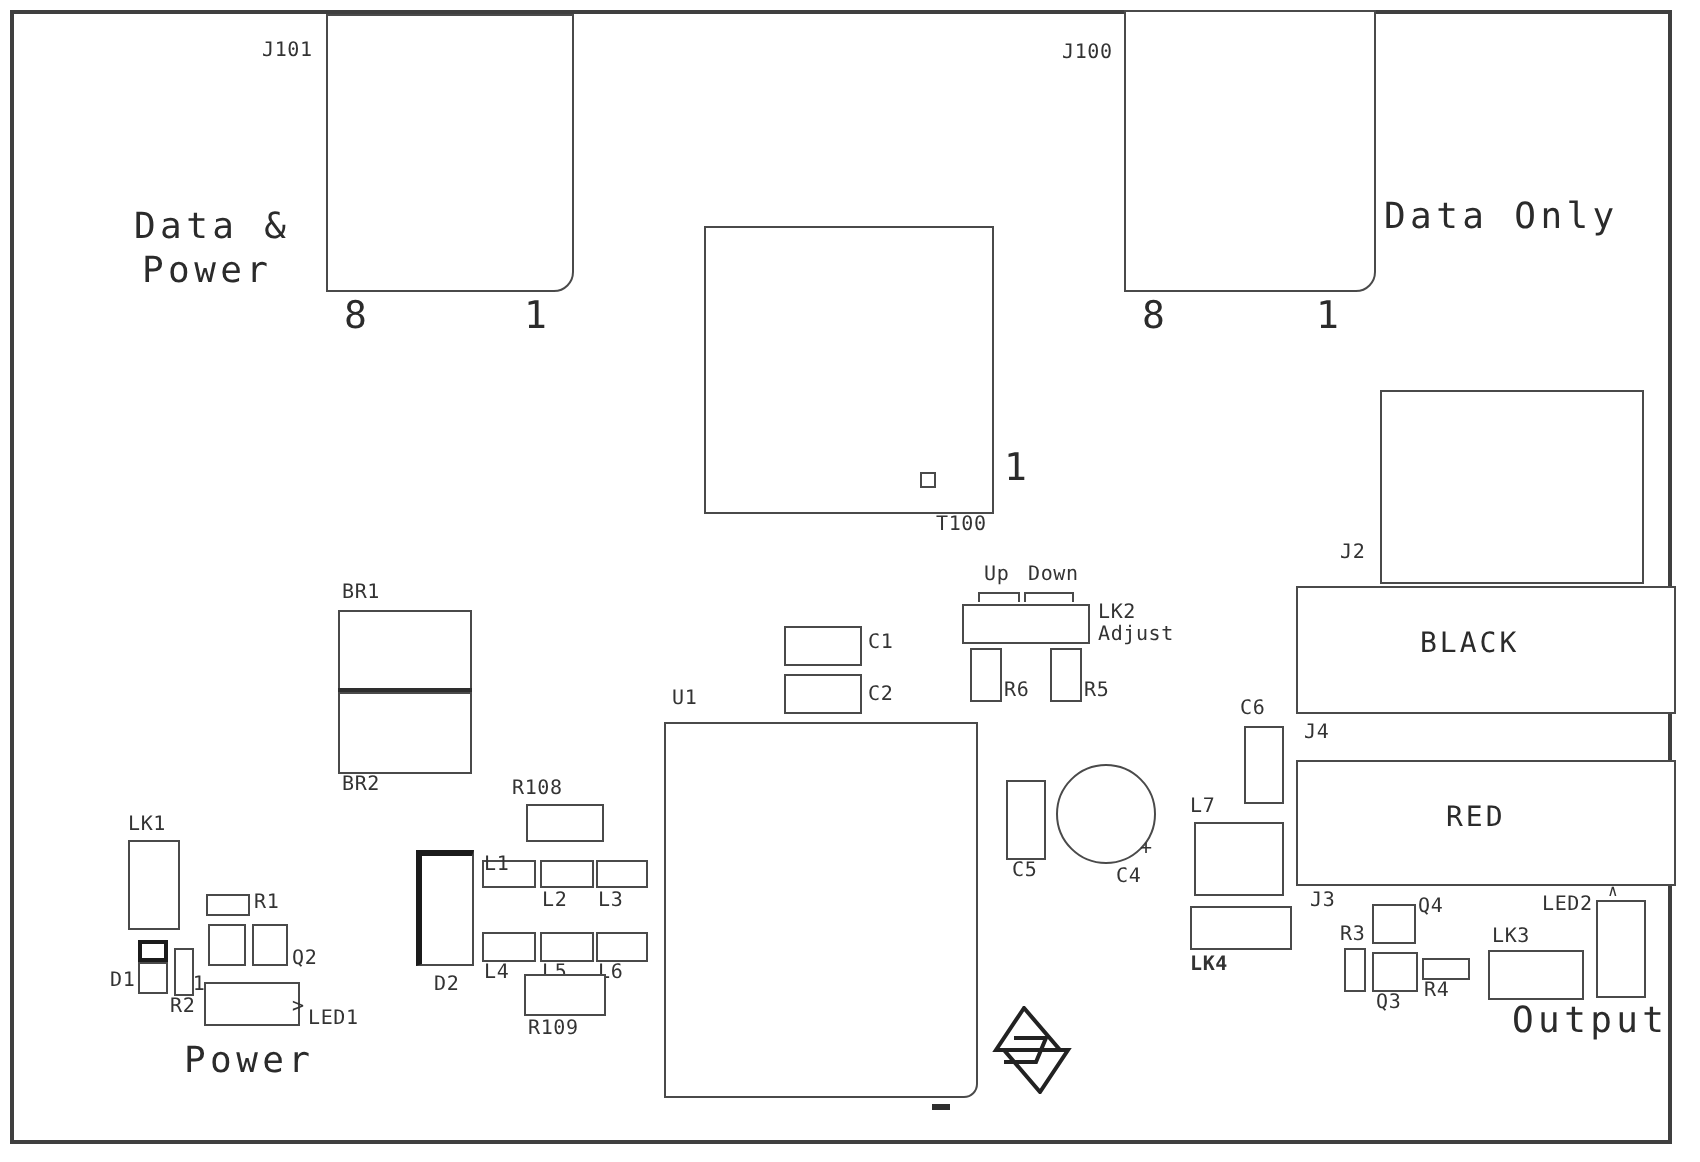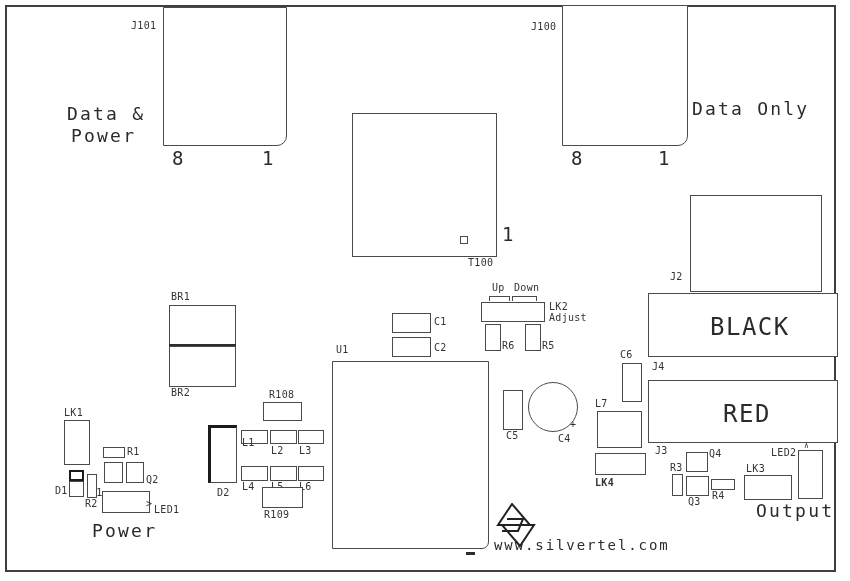--- a/index.html
+++ b/index.html
@@ -15,21 +15,21 @@
   .thick-top{border-top:3px solid #1b1b1b;}
   .thick-all{border:2.5px solid #1b1b1b;}
   .fill{background:#2e2e2e;border:none;}
   .bracket{border:1.2px solid #4a4a4a;border-bottom:none;background:transparent;}
   .lbl{position:absolute;line-height:1;white-space:pre;color:#2b2b2b;}
   .ref{font-size:10px;letter-spacing:0.3px;color:#333;}
   .mark{font-size:8px;color:#333;}
   .pin{font-size:19px;letter-spacing:1px;}
   .pin-big{font-size:19px;}
   .section{font-size:18px;letter-spacing:2.2px;}
-  .conn{font-size:24px;letter-spacing:1.5px;}
+  .conn{font-size:14px;letter-spacing:1.5px;}
   .brand-name{position:absolute;left:538px;top:500px;font-size:20px;letter-spacing:3px;line-height:1;}
   .brand-board{position:absolute;left:537px;top:519px;font-size:17px;letter-spacing:2.5px;line-height:1;}
   .brand-url{position:absolute;left:494px;top:538px;font-size:14px;letter-spacing:1.9px;line-height:1;}
   .logo{position:absolute;left:496px;top:503px;width:40px;height:44px;}
 </style>
 </head>
 <body>
 
 <div class="screen">
   <div class="board-outline"></div>
@@ -66,23 +66,23 @@
       <div class="lbl ref" style="left: 549px; top: 302px; text-align: right;">LK2</div>
       <div class="lbl ref" style="left: 549px; top: 313px;">Adjust</div>
       <div class="box" style="left: 485px; top: 324px; width: 16px; height: 27px;"></div>
       <div class="lbl ref" style="left: 502px; top: 341px;">R6</div>
       <div class="box" style="left: 525px; top: 324px; width: 16px; height: 27px;"></div>
       <div class="lbl ref" style="left: 542px; top: 341px;">R5</div>
       <div class="box corner-br-sm" style="left: 332px; top: 361px; width: 157px; height: 188px;"></div>
       <div class="lbl ref" style="left: 336px; top: 345px;">U1</div>
       <div class="box fill" style="left: 466px; top: 552px; width: 9px; height: 3px;"></div>
       <div class="box" style="left: 263px; top: 402px; width: 39px; height: 19px;"></div>
-      <div class="lbl ref" style="left: 269px; top: 390px;">R108</div>
+      <div class="lbl ref" style="left: 256px; top: 390px;">R108</div>
       <div class="box" style="left: 241px; top: 430px; width: 27px; height: 14px;"></div>
-      <div class="lbl ref" style="left: 242px; top: 438px;">L1</div>
+      <div class="lbl ref" style="left: 242px; top: 428px;">L1</div>
       <div class="box" style="left: 270px; top: 430px; width: 27px; height: 14px;"></div>
       <div class="lbl ref" style="left: 271px; top: 446px;">L2</div>
       <div class="box" style="left: 298px; top: 430px; width: 26px; height: 14px;"></div>
       <div class="lbl ref" style="left: 299px; top: 446px;">L3</div>
       <div class="box" style="left: 241px; top: 466px; width: 27px; height: 15px;"></div>
       <div class="lbl ref" style="left: 242px; top: 482px;">L4</div>
       <div class="box" style="left: 270px; top: 466px; width: 27px; height: 15px;"></div>
       <div class="lbl ref" style="left: 271px; top: 482px;">L5</div>
       <div class="box" style="left: 298px; top: 466px; width: 26px; height: 15px;"></div>
       <div class="lbl ref" style="left: 299px; top: 482px;">L6</div>
@@ -142,14 +142,13 @@
       <div class="lbl section" style="left: 756px; top: 502px;">Output</div>
     </div>
 
   <div class="logo">
     <svg width="40" height="44" viewBox="0 0 40 44" xmlns="http://www.w3.org/2000/svg">
       <path d="M16 1 L2 22 L34 22 Z" fill="#ffffff" stroke="#222222" stroke-width="2" stroke-linejoin="miter"></path>
       <path d="M6 22 L38 22 L24 43 Z" fill="#ffffff" stroke="#222222" stroke-width="2" stroke-linejoin="miter"></path>
       <path d="M11 16 L27 16 L22 28 L6 28" fill="none" stroke="#222222" stroke-width="2"></path>
     </svg>
   </div>
-  <div class="brand-url lbl">www.silvertel.com</div>
 </div>
 
 </body></html>

